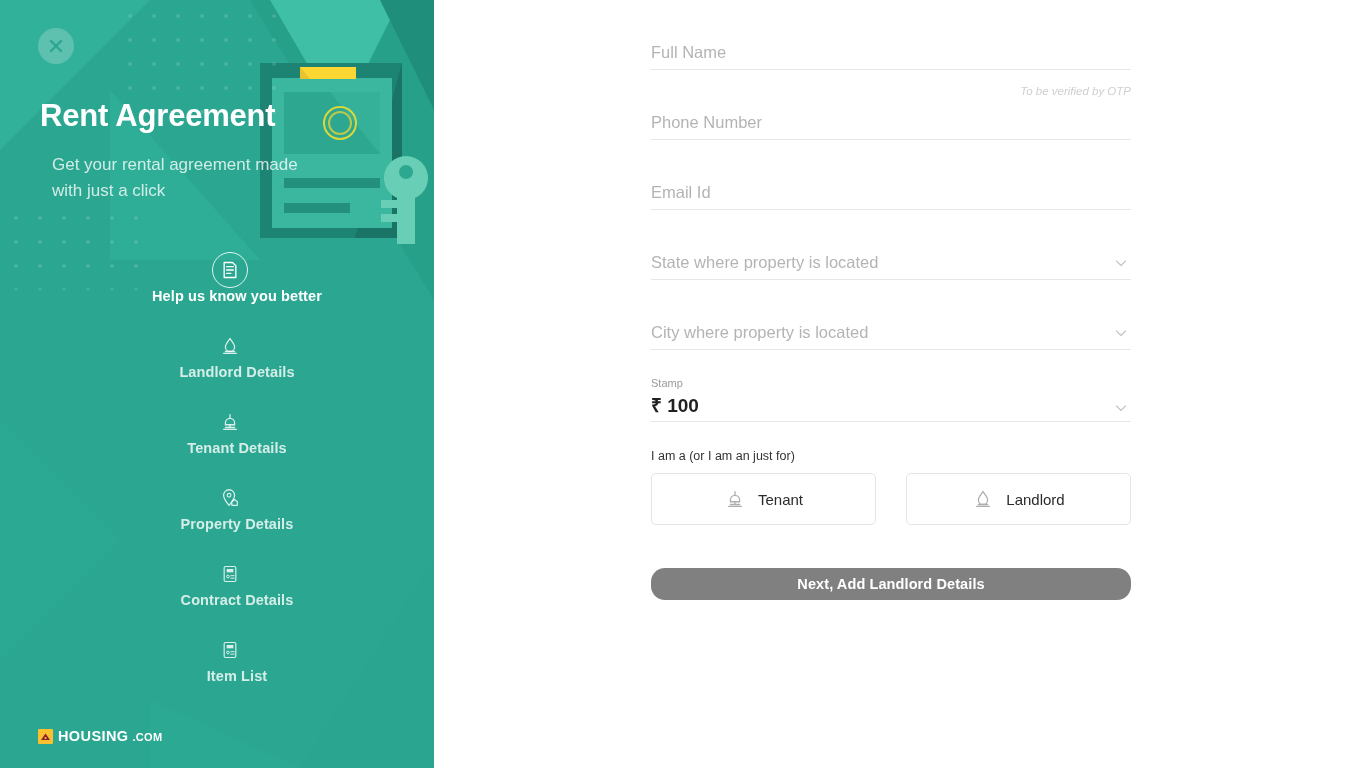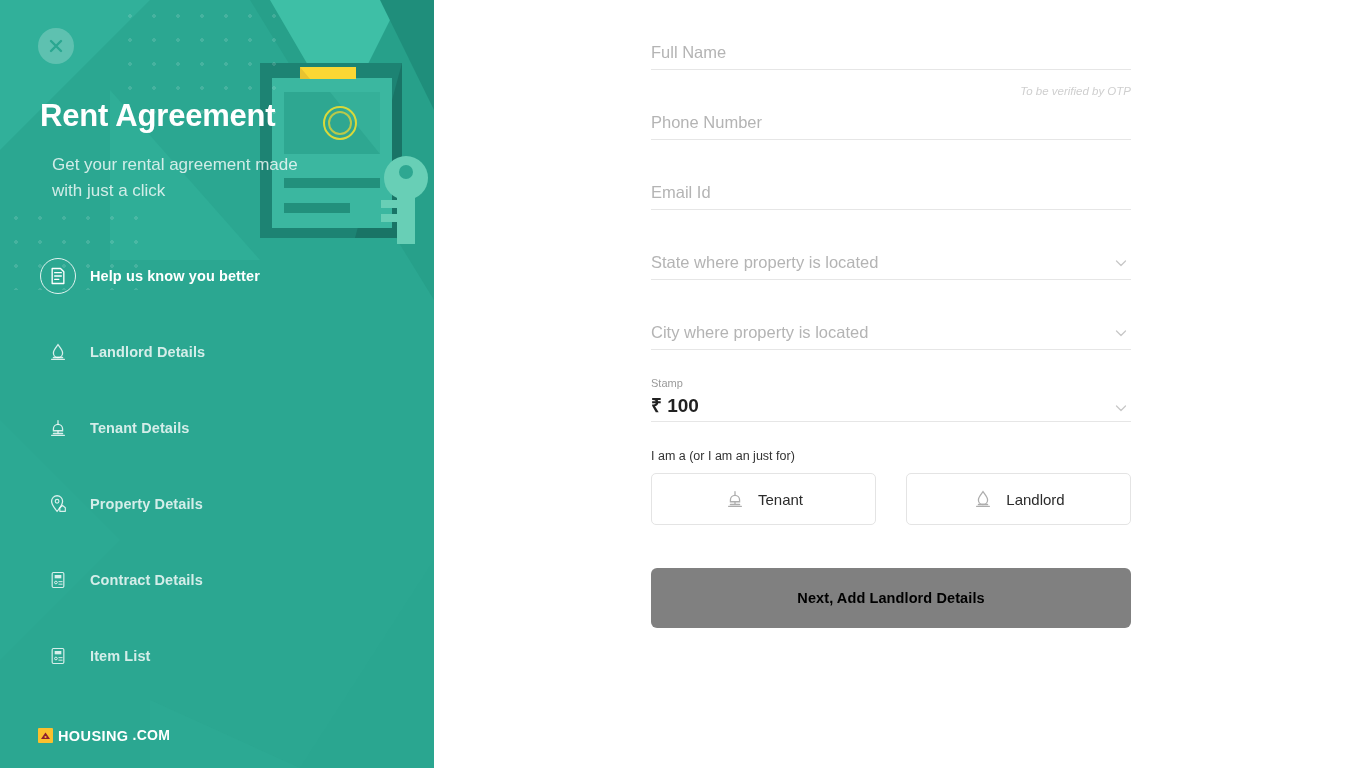--- a/index.html
+++ b/index.html
@@ -47,21 +47,21 @@
   .sb-sub {
     position: absolute; left: 52px; top: 152px; z-index: 5;
     font-size: 17px; color: rgba(255,255,255,.78);
     line-height: 26px; width: 250px;
   }
 
   .nav { position: absolute; left: 0; top: 252px; width: 434px; z-index: 5; }
   .nav-item {
     position: relative; height: 48px; margin-bottom: 28px;
     display: flex; align-items: center;
-    padding-left: 40px; cursor: pointer;
+    padding-left: 40px; cursor: pointer; flex-direction: column;
   }
   .nav-icon {
     width: 36px; height: 36px; flex: 0 0 36px;
     display: flex; align-items: center; justify-content: center;
     margin-right: 14px;
   }
   .nav-item.active .nav-icon {
     border: 1.5px solid rgba(255,255,255,.85);
     border-radius: 50%;
   }
@@ -77,21 +77,21 @@
   }
   .brand-mark {
     width: 15px; height: 15px; background: #fbc02d;
     display: flex; align-items: center; justify-content: center;
     border-radius: 1px;
   }
   .brand-name {
     font-size: 14.5px; font-weight: bold; color: #ffffff; letter-spacing: .4px;
   }
   .brand-tld {
-    font-size: 14px; font-weight: bold; color: #ffffff; letter-spacing: .3px;
+    font-size: 11px; font-weight: bold; color: #ffffff; letter-spacing: .3px;
     margin-left: -1px; align-self: flex-end; padding-bottom: 1px;
   }
 
   
   .main { flex: 1; position: relative; background: #fff; height: 768px; }
   .form { position: absolute; left: 217px; top: 0; width: 480px; }
 
   .form-title {
     font-size: 22px; font-weight: bold; color: #212121;
     margin-top: 60px; margin-bottom: 0; letter-spacing: -.1px;
@@ -148,23 +148,23 @@
   .role-row { display: flex; gap: 30px; }
   .role-btn {
     flex: 1; height: 52px; border: 1px solid #e4e4e4; border-radius: 5px;
     background: #fff; display: flex; align-items: center; justify-content: center;
     gap: 12px; cursor: pointer;
   }
   .role-icon { width: 22px; height: 22px; display: block; }
   .role-text { font-size: 15px; color: #2b2b2b; }
 
   .submit-btn {
-    margin-top: 43px; width: 480px; height: 60px;
-    background: #808080; border: 0; border-radius: 6px;
-    color: #000000; font-size: 14.5px; font-weight: bold;
+    margin-top: 43px; width: 480px; height: 32px;
+    background: #808080; border: 0; border-radius: 14px;
+    color: #ffffff; font-size: 14.5px; font-weight: bold;
     font-family: "Liberation Sans", sans-serif;
     letter-spacing: .1px; cursor: pointer;
   }
 </style>
 </head>
 <body>
 
 <div class="app">
 
   <aside class="sidebar">

